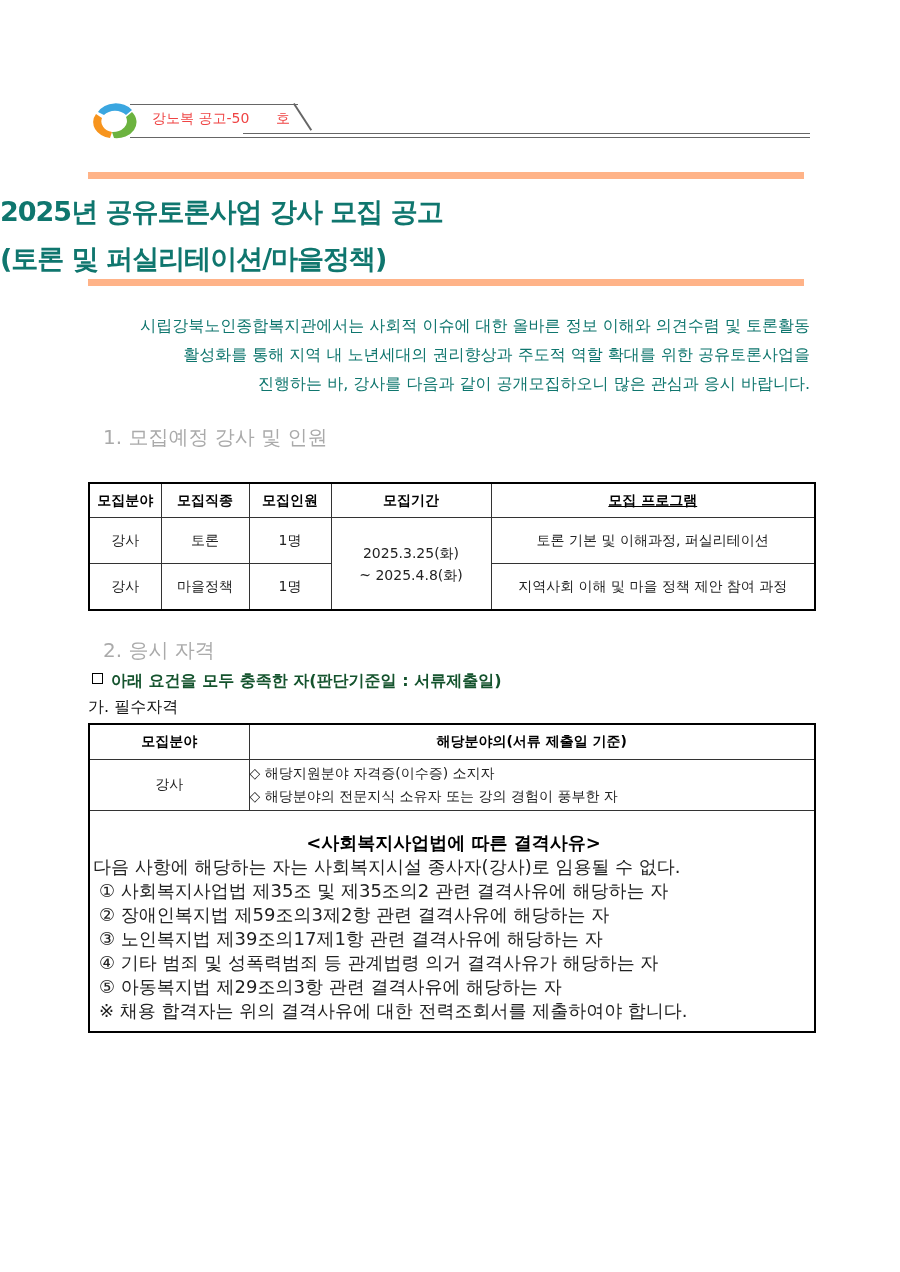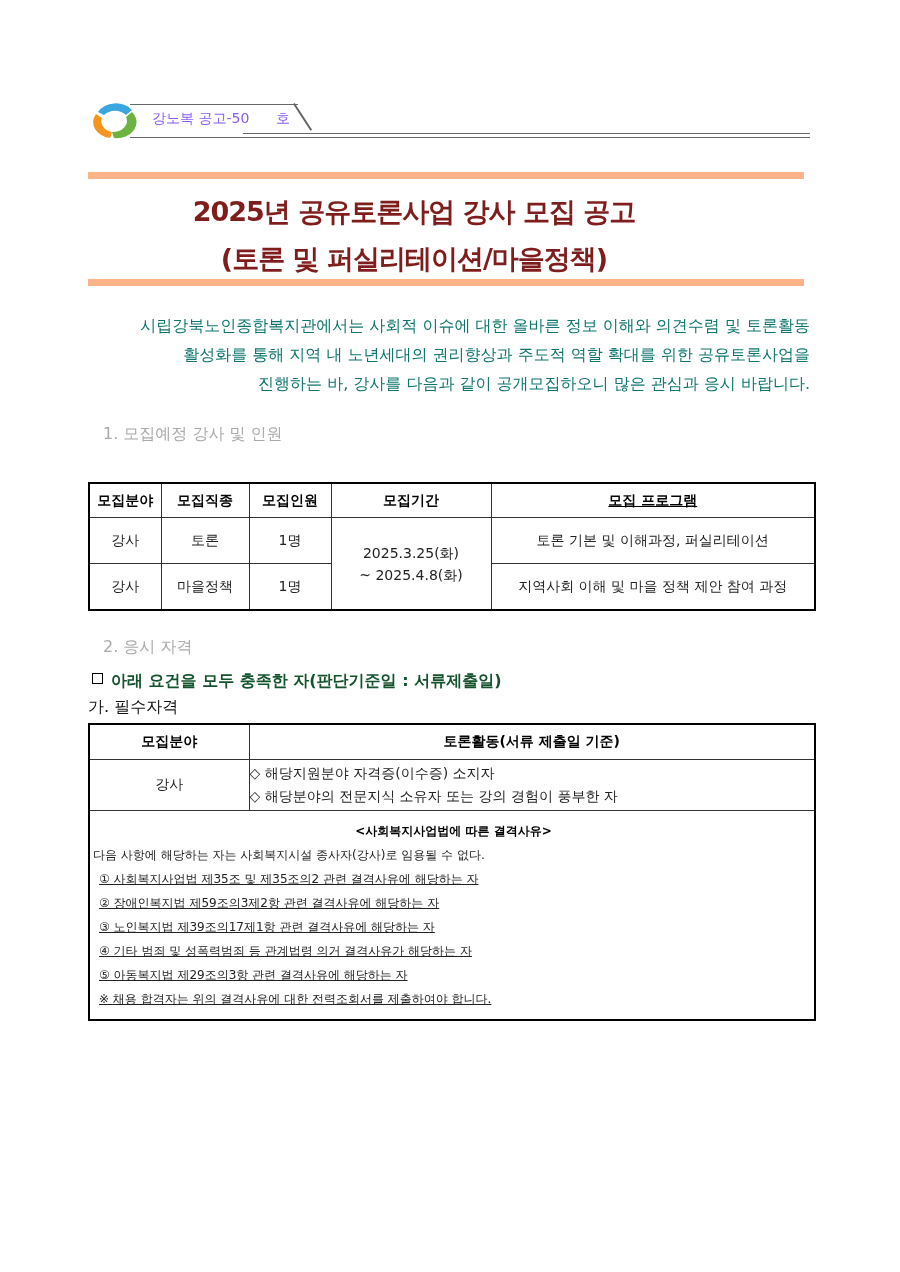--- a/index.html
+++ b/index.html
@@ -5,57 +5,57 @@
   html, body { margin: 0; padding: 0; background: #ffffff; }
   body { width: 900px; height: 1272px; position: relative; font-family: "DejaVu Sans", sans-serif; color: #111; overflow: hidden; }
   .abs { position: absolute; }
 
   
   .logo { left: 88px; top: 100px; width: 52px; height: 42px; }
   .hdr-tab-top { left: 130px; top: 104px; width: 168px; height: 0; border-top: 1.5px solid #666; }
   .hdr-tab-bottom { left: 130px; top: 137px; width: 680px; height: 0; border-top: 1.5px solid #666; }
   .hdr-rule { left: 243px; top: 133px; width: 567px; height: 0; border-top: 1.5px solid #666; }
   .hdr-slant { left: 293px; top: 104px; width: 2px; height: 32px; background: #666; transform-origin: top left; transform: rotate(-33deg); }
-  .hdr-text { left: 152px; top: 110px; font-size: 14px; color: #8b5cf6; white-space: pre; }
+  .hdr-text { left: 152px; top: 110px; font-size: 14px; color: #ef4444; white-space: pre; }
 
   .orange-bar { left: 88px; width: 716px; height: 7px; background: #ffb388; }
   .bar1 { top: 172px; }
   .bar2 { top: 279px; }
 
-  .title { left: 0; width: 828px; text-align: center; font-weight: bold; font-size: 27px; letter-spacing: -1px; color: #7f1d1d; }
+  .title { left: 0; width: 828px; text-align: left; font-weight: bold; font-size: 27px; letter-spacing: -1px; color: #0f766e; }
   .t1 { top: 194px; }
   .t2 { top: 241px; }
 
   .intro { left: 90px; width: 720px; top: 311px; text-align: right; font-size: 16px; line-height: 29px; color: #0f766e; }
   .intro div { white-space: nowrap; }
 
-  .sec-head { left: 103px; font-size: 16px; color: #aaa; }
+  .sec-head { left: 103px; font-size: 20px; color: #aaa; }
   .s1 { top: 424px; }
   .s2 { top: 637px; }
 
   table { border-collapse: collapse; }
   .tbl1 { left: 88px; top: 482px; width: 728px; border: 2px solid #000; }
   .tbl1 td, .tbl1 th { border: 1px solid #333; font-size: 14px; text-align: center; color: #222; padding: 0; }
   .tbl1 th { font-weight: bold; height: 33px; color: #000; }
   .tbl1 td { height: 45px; }
   .tbl1 .period { line-height: 22px; }
   .underline { text-decoration: underline; margin-top: 44px; }
 
   .cond { left: 92px; top: 671px; font-size: 16px; font-weight: bold; color: #14532d; white-space: nowrap; }
   .cond .box { display: inline-block; width: 9px; height: 9px; border: 1.3px solid #000; margin-right: 8px; vertical-align: 2px; }
   .req-label { left: 88px; top: 697px; font-size: 16px; color: #111; }
 
   .tbl2 { left: 88px; top: 723px; width: 728px; border: 2px solid #000; }
   .tbl2 th, .tbl2 td { border: 1px solid #333; font-size: 14px; color: #222; padding: 0; }
   .tbl2 th { font-weight: bold; height: 34px; text-align: center; color: #000; }
   .tbl2 .field { text-align: center; height: 50px; }
   .tbl2 .criteria { padding-left: 0; line-height: 23px; }
-  .tbl2 .dq { padding: 8px 0 8px 3px; line-height: 24px; font-size: 12px; vertical-align: top; }
+  .tbl2 .dq { padding: 20px 0 8px 3px; line-height: 24px; font-size: 18px; vertical-align: top; }
   .tbl2 .dq .dq-title { text-align: center; font-weight: bold; color: #000; }
-  .tbl2 .dq .item { padding-left: 6px; text-decoration: underline; }
+  .tbl2 .dq .item { padding-left: 6px; }
 </style>
 </head>
 <body>
 
 <div class="abs logo">
   <svg width="52" height="42" viewBox="0 0 52 42">
     <path d="M10 12 A20 16 0 0 1 44 10 L38 15 A14 11 0 0 0 16 15 Z" fill="#3aa6e0"></path>
     <path d="M44 12 A20 16 0 0 1 26 38 L24 32 A14 11 0 0 0 38 17 Z" fill="#6cb33f"></path>
     <path d="M22 38 A20 16 0 0 1 8 14 L14 18 A14 11 0 0 0 24 32 Z" fill="#f7941d"></path>
   </svg>
@@ -121,21 +121,21 @@
 <div class="abs req-label">가. 필수자격</div>
 
 <table class="abs tbl2">
   <colgroup>
       <col style="width:160px">
       <col>
     </colgroup>
   <tbody>
       <tr>
     <th>모집분야</th>
-    <th>토론활동(서류 제출일 기준)</th>
+    <th>해당분야의(서류 제출일 기준)</th>
   </tr>
   <tr>
     <td class="field">강사</td>
     <td class="criteria">
       <div>◇ 해당지원분야 자격증(이수증) 소지자</div>
       <div>◇ 해당분야의 전문지식 소유자 또는 강의 경험이 풍부한 자</div>
     </td>
   </tr>
   <tr>
     <td colspan="2" class="dq">

